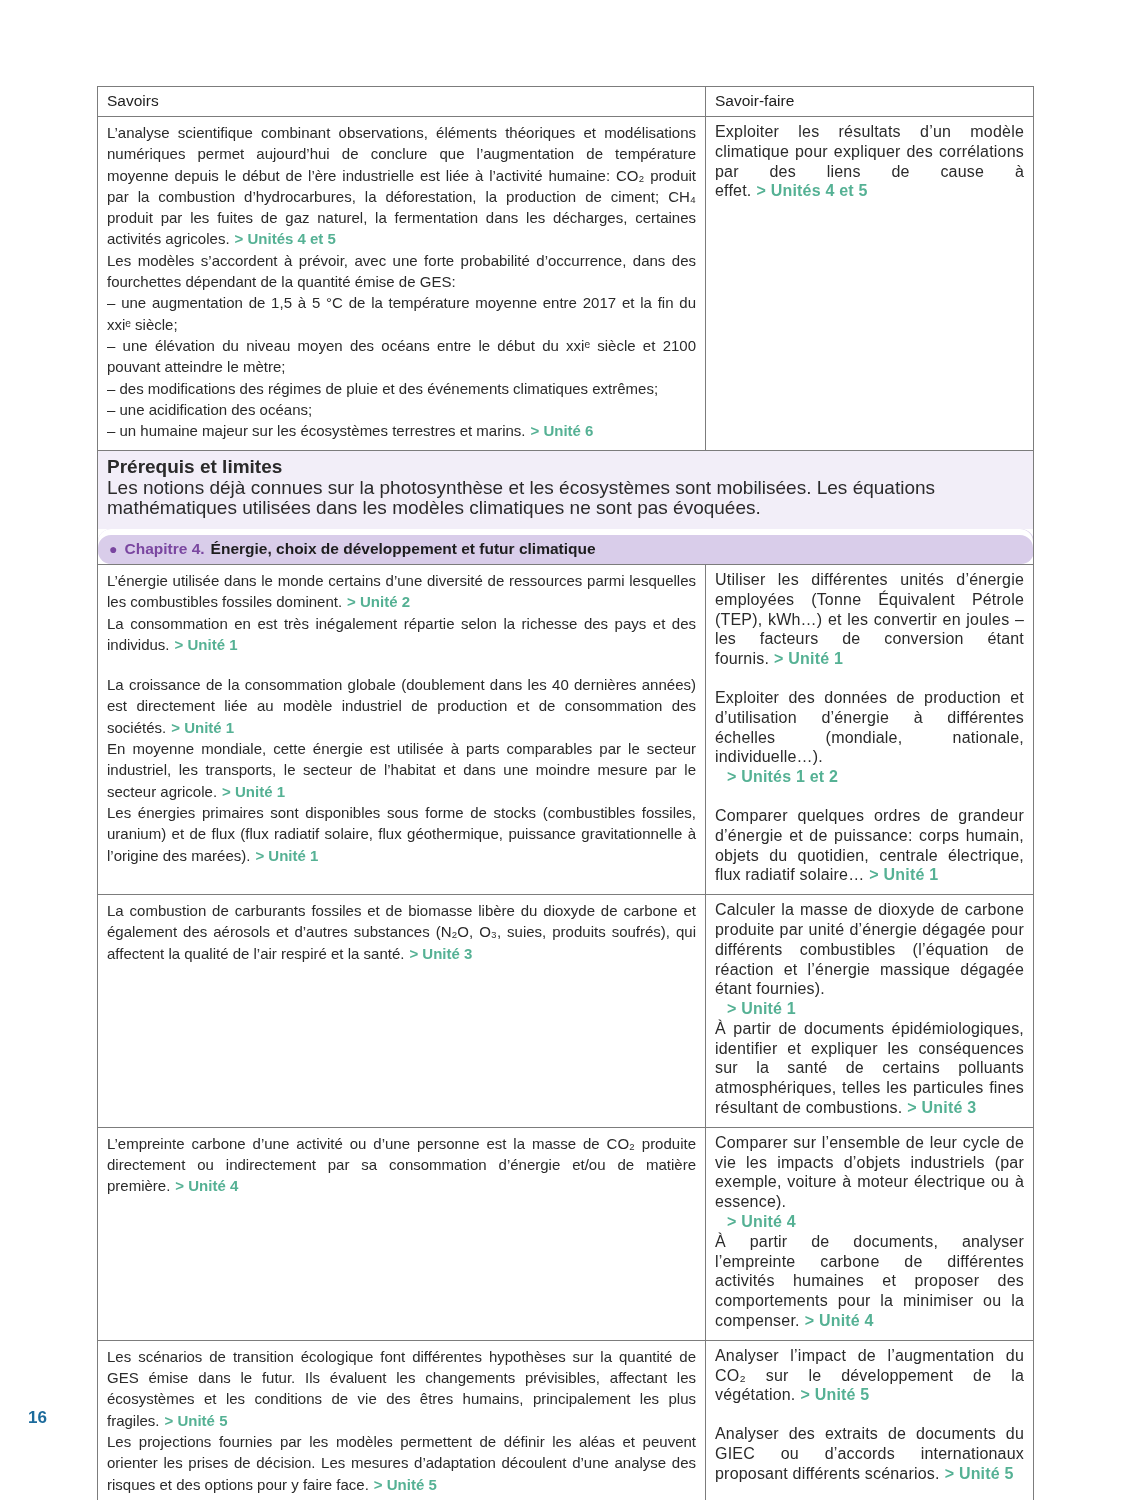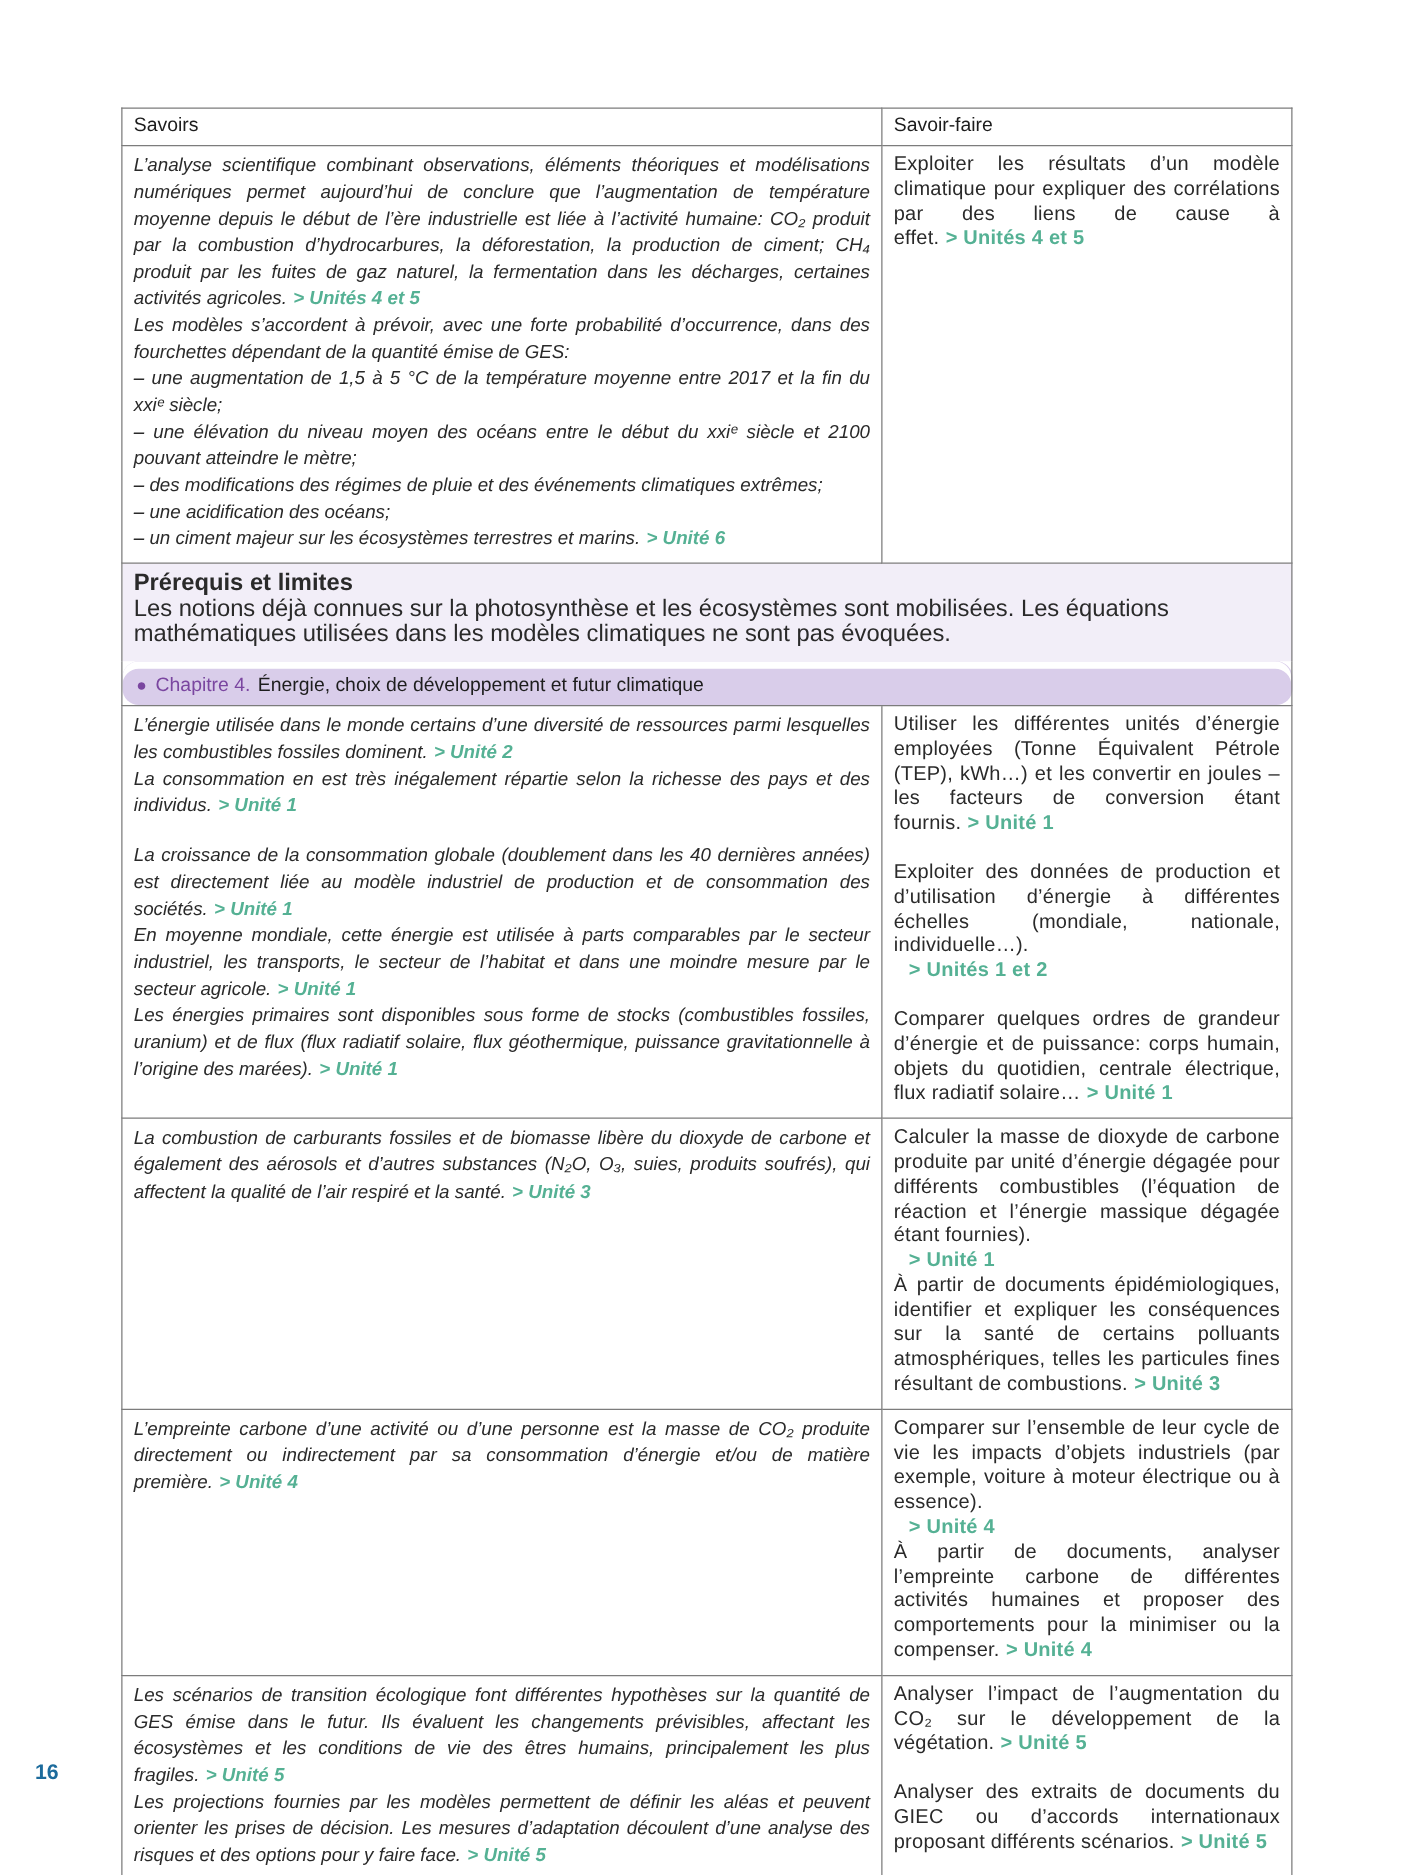--- a/index.html
+++ b/index.html
@@ -28,42 +28,41 @@
   th,td{
     border:1px solid var(--border);
     vertical-align:top;text-align:left;
   }
   th{
     font-size:15.5px;font-weight:normal;padding:5px 9px 6px;color:#1d1d1d;
   }
   td.sv{
     font-size:15px;line-height:21.3px;padding:5px 9px 9px;
     text-align:justify;
-    font-style:italic;
   }
   td.sf{
     font-size:16px;line-height:19.8px;padding:5px 9px 9px;
     letter-spacing:.2px;text-align:justify;
   }
   p.para{margin:0;}
   p.para.gap{margin-top:19px;}
   span.ref{color:var(--teal);font-weight:bold;white-space:nowrap;margin-left:5px;}
   span.ref.block{display:block;margin-left:12px;}
   td.prereq{
     background:var(--prereq-bg);
     border-bottom:none;
     font-size:19px;line-height:20.5px;padding:6px 9px 10px;
   }
   td.prereq .prereq-title{font-weight:bold;}
   td.chapter{
     background:var(--chapter-bg);
     border-top:none;
     box-shadow:inset 0 6px 0 0 #ffffff;
     padding:11px 9px 6px;
-    font-size:15.5px;font-weight:normal;color:#1d1d1d;border-radius:13px;
+    font-size:15.5px;font-weight:bold;color:#1d1d1d;border-radius:13px;
   }
   td.chapter .bullet{color:var(--purple);font-size:14px;margin:0 7px 0 2px;}
   td.chapter .chap-label{color:var(--purple);margin-right:6px;}
   .page-number{
     position:absolute;left:28px;top:1408px;
     color:var(--pagenum);font-size:17px;font-weight:bold;
   }
 </style>
 </head>
 <body>
@@ -83,21 +82,21 @@
     </thead>
     <tbody id="tbody">
         <tr>
           <td class="sv">
             <p class="para"><span class="txt">L’analyse scientifique combinant observations, éléments théoriques et modélisations numériques permet aujourd’hui de conclure que l’augmentation de température moyenne depuis le début de l’ère industrielle est liée à l’activité humaine: CO₂ produit par la combustion d’hydrocarbures, la déforestation, la production de ciment; CH₄ produit par les fuites de gaz naturel, la fermentation dans les décharges, certaines activités agricoles.</span><span class="ref">&gt; Unités 4 et 5</span></p>
             <p class="para"><span class="txt">Les modèles s’accordent à prévoir, avec une forte probabilité d’occurrence, dans des fourchettes dépendant de la quantité émise de GES:</span></p>
             <p class="para"><span class="txt">– une augmentation de 1,5 à 5 °C de la température moyenne entre 2017 et la fin du xxiᵉ siècle;</span></p>
             <p class="para"><span class="txt">– une élévation du niveau moyen des océans entre le début du xxiᵉ siècle et 2100 pouvant atteindre le mètre;</span></p>
             <p class="para"><span class="txt">– des modifications des régimes de pluie et des événements climatiques extrêmes;</span></p>
             <p class="para"><span class="txt">– une acidification des océans;</span></p>
-            <p class="para"><span class="txt">– un ciment majeur sur les écosystèmes terrestres et marins.</span><span class="ref">&gt; Unité 6</span></p>
+            <p class="para"><span class="txt">– un humaine majeur sur les écosystèmes terrestres et marins.</span><span class="ref">&gt; Unité 6</span></p>
           </td>
           <td class="sf">
             <p class="para"><span class="txt">Exploiter les résultats d’un modèle climatique pour expliquer des corrélations par des liens de cause à effet.</span><span class="ref">&gt; Unités 4 et 5</span></p>
           </td>
         </tr>
         <tr>
           <td class="prereq" colspan="2">
             <div class="prereq-title">Prérequis et limites</div>
             <div class="prereq-text">Les notions déjà connues sur la photosynthèse et les écosystèmes sont mobilisées. Les équations mathématiques utilisées dans les modèles climatiques ne sont pas évoquées.</div>
           </td>

